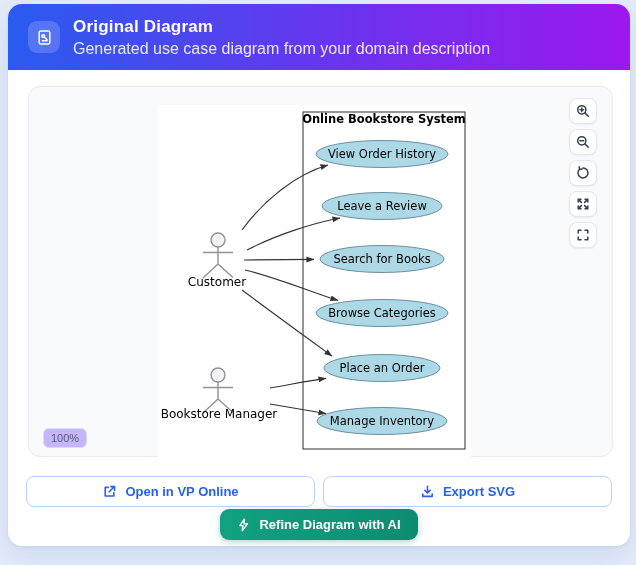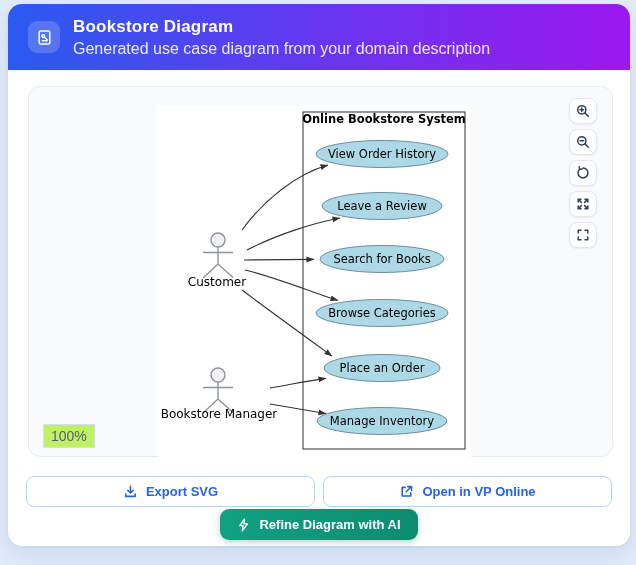--- a/index.html
+++ b/index.html
@@ -43,23 +43,23 @@
   
   .controls { position:absolute; top:11px; right:15px; display:flex; flex-direction:column; gap:5px; }
   .ctrl-btn {
     width:28px; height:26px; background:#ffffff; border:1px solid #e2e8f0; border-radius:8px;
     display:flex; align-items:center; justify-content:center; cursor:pointer;
     box-shadow:0 1px 2px rgba(15,23,42,.06);
   }
   .ctrl-btn svg { stroke:#334155; fill:none; stroke-width:1.5; stroke-linecap:round; stroke-linejoin:round; }
 
   .zoom-badge {
-    position:absolute; left:14px; bottom:8px; background:#bef264;
-    border:1px solid #d9dfe8; border-radius:0; padding:3px 7px;
-    font-size:14px; color:#55606e;
+    position:absolute; left:14px; bottom:8px; background:#c4b5fd;
+    border:1px solid #d9dfe8; border-radius:6px; padding:3px 7px;
+    font-size:11px; color:#55606e;
   }
 
   
   .actions { display:flex; gap:8px; margin:19px 18px 0; }
   .action-btn {
     flex:1; height:31px; background:#ffffff; border:1px solid #b9d4fa; border-radius:8px;
     display:flex; align-items:center; justify-content:center; gap:8px;
     color:#2563eb; font-size:13px; font-weight:bold; cursor:pointer;
   }
   .action-btn svg { stroke:#2563eb; fill:none; stroke-width:1.6; stroke-linecap:round; stroke-linejoin:round; }
@@ -82,21 +82,21 @@
 
   <div class="header">
     <div class="header-icon-badge">
       <svg width="17" height="17" viewBox="0 0 16 16" stroke="#ffffff" fill="none" stroke-width="1.4" stroke-linecap="round" stroke-linejoin="round">
         <rect x="3" y="1.8" width="10" height="12.4" rx="1.6"></rect>
         <circle cx="6.8" cy="6.6" r="1.3"></circle>
         <path d="M7.8 7.6 L10.4 10.2 M6 11 h4.4"></path>
       </svg>
     </div>
     <div class="header-text">
-      <div class="header-title">Bookstore Diagram</div>
+      <div class="header-title">Original Diagram</div>
       <div class="header-subtitle">Generated use case diagram from your domain description</div>
     </div>
   </div>
 
   <div class="panel">
 
     <div class="canvas">
       <svg width="313" height="352" viewBox="0 0 313 352">
         <defs>
           <marker id="arr" viewBox="0 0 10 10" refX="8.6" refY="5" markerWidth="8" markerHeight="8" orient="auto">
@@ -181,29 +181,29 @@
         </svg>
       </div>
     </div>
 
     <div class="zoom-badge">100%</div>
   </div>
 
   <div class="actions">
     <button class="action-btn">
       <svg width="15" height="15" viewBox="0 0 15 15">
-        <path d="M2.8,10 v2.4 h9.4 V10 M7.5,2.3 v6.2 M4.8,6.3 L7.5,9 L10.2,6.3"></path>
-      </svg>
-      <span>Export SVG</span>
+        <path d="M6.2,3.4 H3.2 V12 H11.8 V8.8 M8.8,2.6 h3.8 v3.8 M12.2,2.8 L7.2,7.8"></path>
+      </svg>
+      <span>Open in VP Online</span>
     </button>
     <button class="action-btn">
       <svg width="15" height="15" viewBox="0 0 15 15">
-        <path d="M6.2,3.4 H3.2 V12 H11.8 V8.8 M8.8,2.6 h3.8 v3.8 M12.2,2.8 L7.2,7.8"></path>
-      </svg>
-      <span>Open in VP Online</span>
+        <path d="M2.8,10 v2.4 h9.4 V10 M7.5,2.3 v6.2 M4.8,6.3 L7.5,9 L10.2,6.3"></path>
+      </svg>
+      <span>Export SVG</span>
     </button>
   </div>
 
   <div class="refine-row">
     <button class="refine-btn">
       <svg width="13" height="14" viewBox="0 0 13 14">
         <path d="M7.4,1.2 L2.8,7.6 H6 L5.2,12.8 L10.4,5.9 H7 Z"></path>
       </svg>
       <span>Refine Diagram with AI</span>
     </button>

